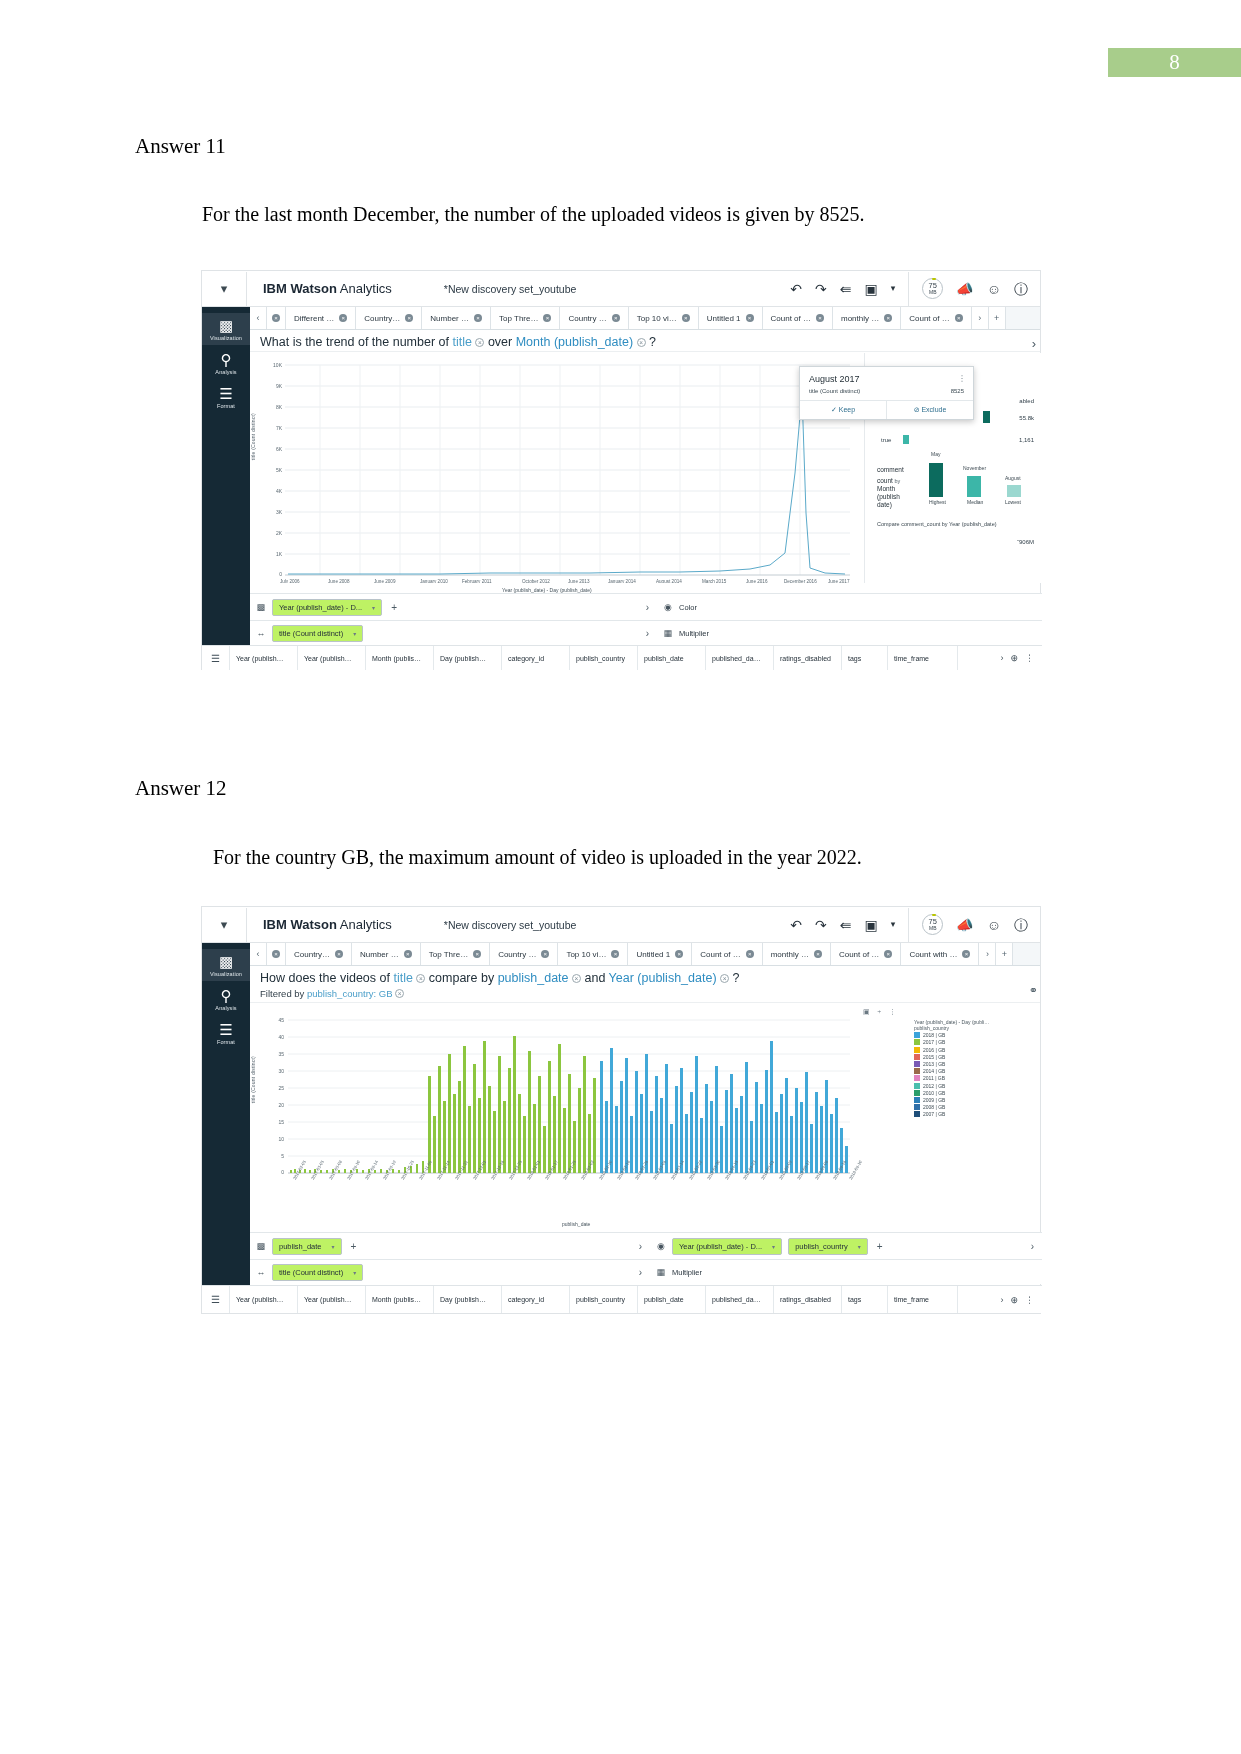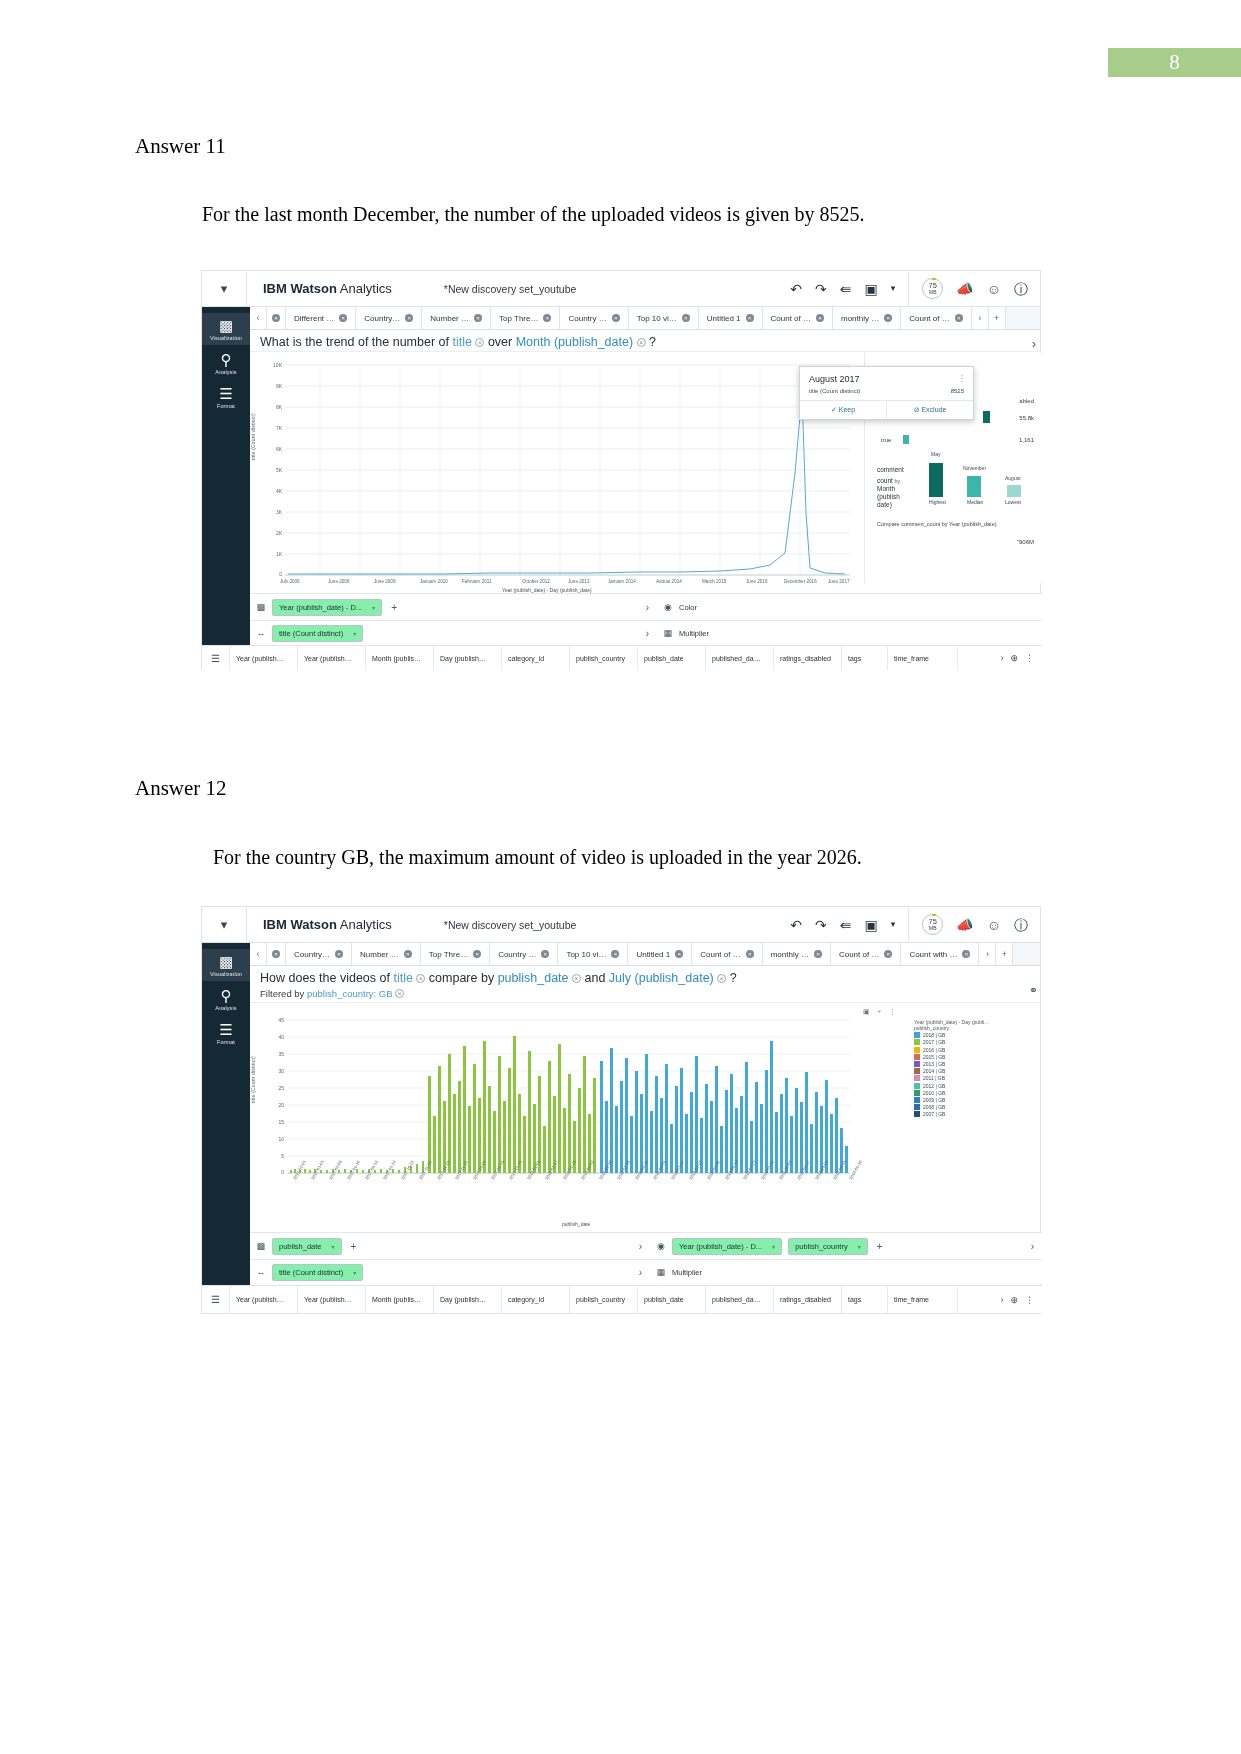--- a/index.html
+++ b/index.html
@@ -147,21 +147,21 @@
   .sw { width:6px; height:6px; flex:none; }
 
   
   .shelf {
     position:absolute; background:#fff; border-top:1px solid #e2e7ea;
     display:flex; align-items:center; font-family:"Liberation Sans", sans-serif;
     font-size:7.5px; color:#2b3740;
   }
   .shelf-ico { width:22px; text-align:center; font-size:9px; color:#46545e; }
   .pill {
-    border:1px solid #b9c3c9; border-radius:2px; background:#86efac;
+    border:1px solid #b9c3c9; border-radius:2px; background:#bef264;
     padding:3px 6px; display:flex; align-items:center; gap:10px;
     font-size:7.5px; color:#253039; white-space:nowrap;
   }
   .pill .cv { font-size:6px; color:#6c7a83; }
   .plus { margin-left:9px; font-size:10px; color:#4c5b65; }
   .shelf-arrow { margin-left:auto; font-size:10px; color:#4c5b65; padding-right:8px; }
 
   
   .fieldbar {
     position:absolute; background:#fff; border-top:1px solid #dfe4e7;
@@ -430,21 +430,21 @@
     <div class="fb-cell" style="width:70px;">time_frame</div>
     <div class="fb-end">
       <span>›</span>
       <span>⊕</span>
       <span>⋮</span>
     </div>
   </div>
 </div>
 
 <div class="answer-head" id="a12h">Answer 12</div>
-<div class="answer-body" id="a12b">For the country GB, the maximum amount of video is uploaded in the year 2026.</div>
+<div class="answer-body" id="a12b">For the country GB, the maximum amount of video is uploaded in the year 2022.</div>
 
 <div class="shot" id="shot2" style="left:201px; top:906px; width:840px; height:408px;">
 
   <div class="wtop">
     <div class="chev">▾</div>
     <div class="vdiv"></div>
     <div class="brand">
       <b>IBM Watson</b><span class="lt"> Analytics</span>
     </div>
     <div class="dsname">*New discovery set_youtube</div>
@@ -526,21 +526,21 @@
         <span class="tabx">×</span>
       </div>
     <div class="tabend">›</div>
     <div class="tabend">+</div>
   </div>
 
   <div class="qbar" style="top:59px; height:37px;">
     <div class="q1">
       <span>How does the videos of </span><span class="fld">title</span>
       <span class="xo">×</span><span> compare by </span><span class="fldb">publish_date</span>
-      <span class="xo">×</span><span> and </span><span class="fldb">July (publish_date)</span>
+      <span class="xo">×</span><span> and </span><span class="fldb">Year (publish_date)</span>
       <span class="xo">×</span><span> ?</span>
     </div>
     <div class="q2">
       <span>Filtered by </span><span class="fld">publish_country: GB</span>
       <span class="xo">×</span>
     </div>
     <div class="qarrow" style="top:18px; right:2px; font-size:11px;">⚭</div>
   </div>
 
   <div class="plot" style="left:48px; top:99px; width:655px; height:218px;">

